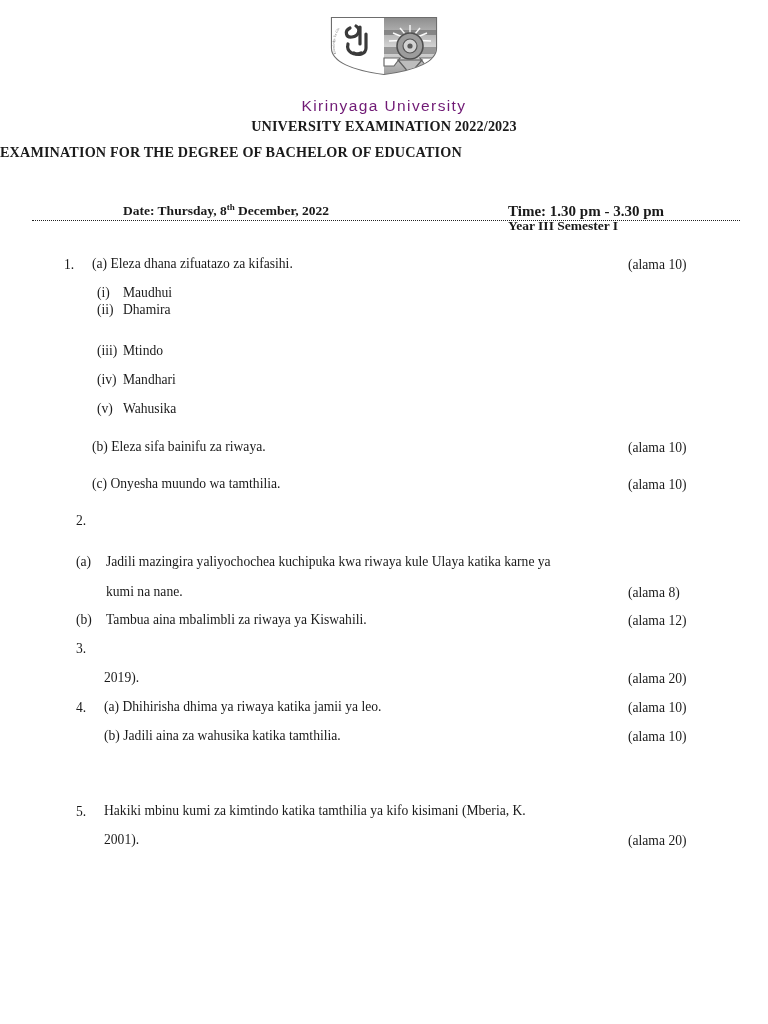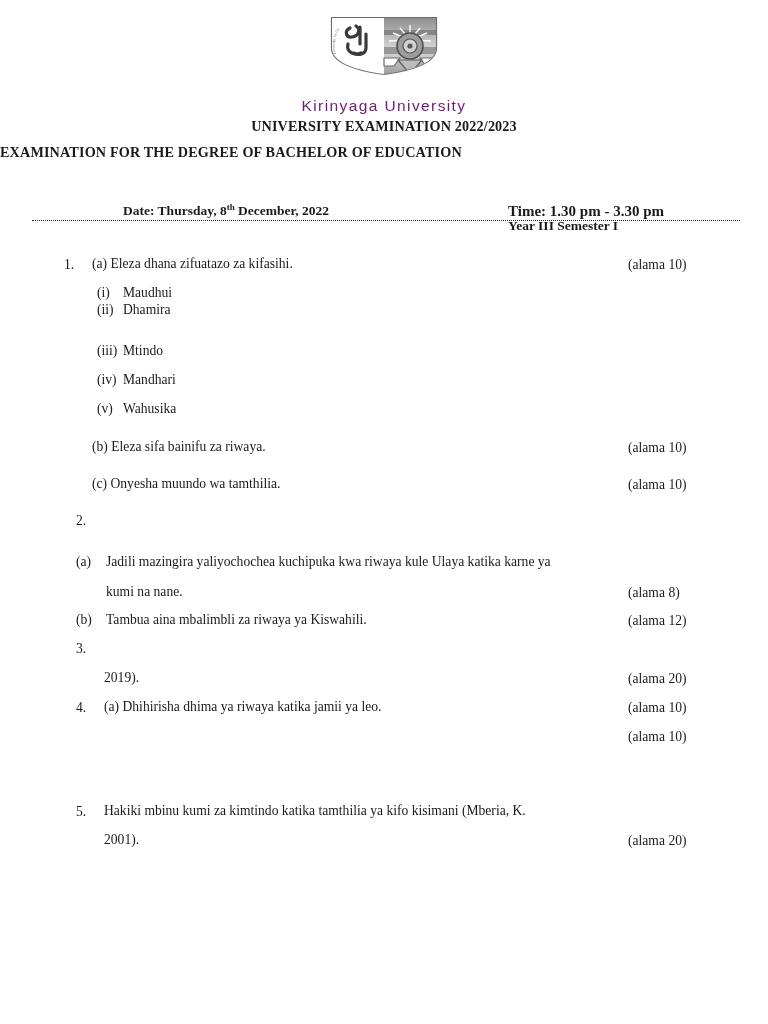--- a/index.html
+++ b/index.html
@@ -268,20 +268,24 @@
   <div class="qrow" style="left:104px; top:671px;">2019).</div>
   <div class="marks" style="top:671px;">(alama 20)</div>
 
   <div class="qnum" style="left:76px; top:700px;">4.</div>
   <div class="qrow" style="left:104px; top:700px;">
     <span>(a)</span>
     <span>Dhihirisha dhima ya riwaya katika jamii ya leo.</span>
   </div>
   <div class="marks" style="top:700px;">(alama 10)</div>
 
+  <div class="qrow" style="left:104px; top:729px;">
+    <span>(b)</span>
+    <span>Jadili aina za wahusika katika tamthilia.</span>
+  </div>
   <div class="marks" style="top:729px;">(alama 10)</div>
 
   <div class="qnum" style="left:76px; top:804px;">5.</div>
   <div class="qrow" style="left:104px; top:804px;">Hakiki mbinu kumi za kimtindo katika tamthilia ya kifo kisimani (Mberia, K.</div>
   <div class="qrow" style="left:104px; top:833px;">2001).</div>
   <div class="marks" style="top:833px;">(alama 20)</div>
 
 </div>
 
 </body></html>

